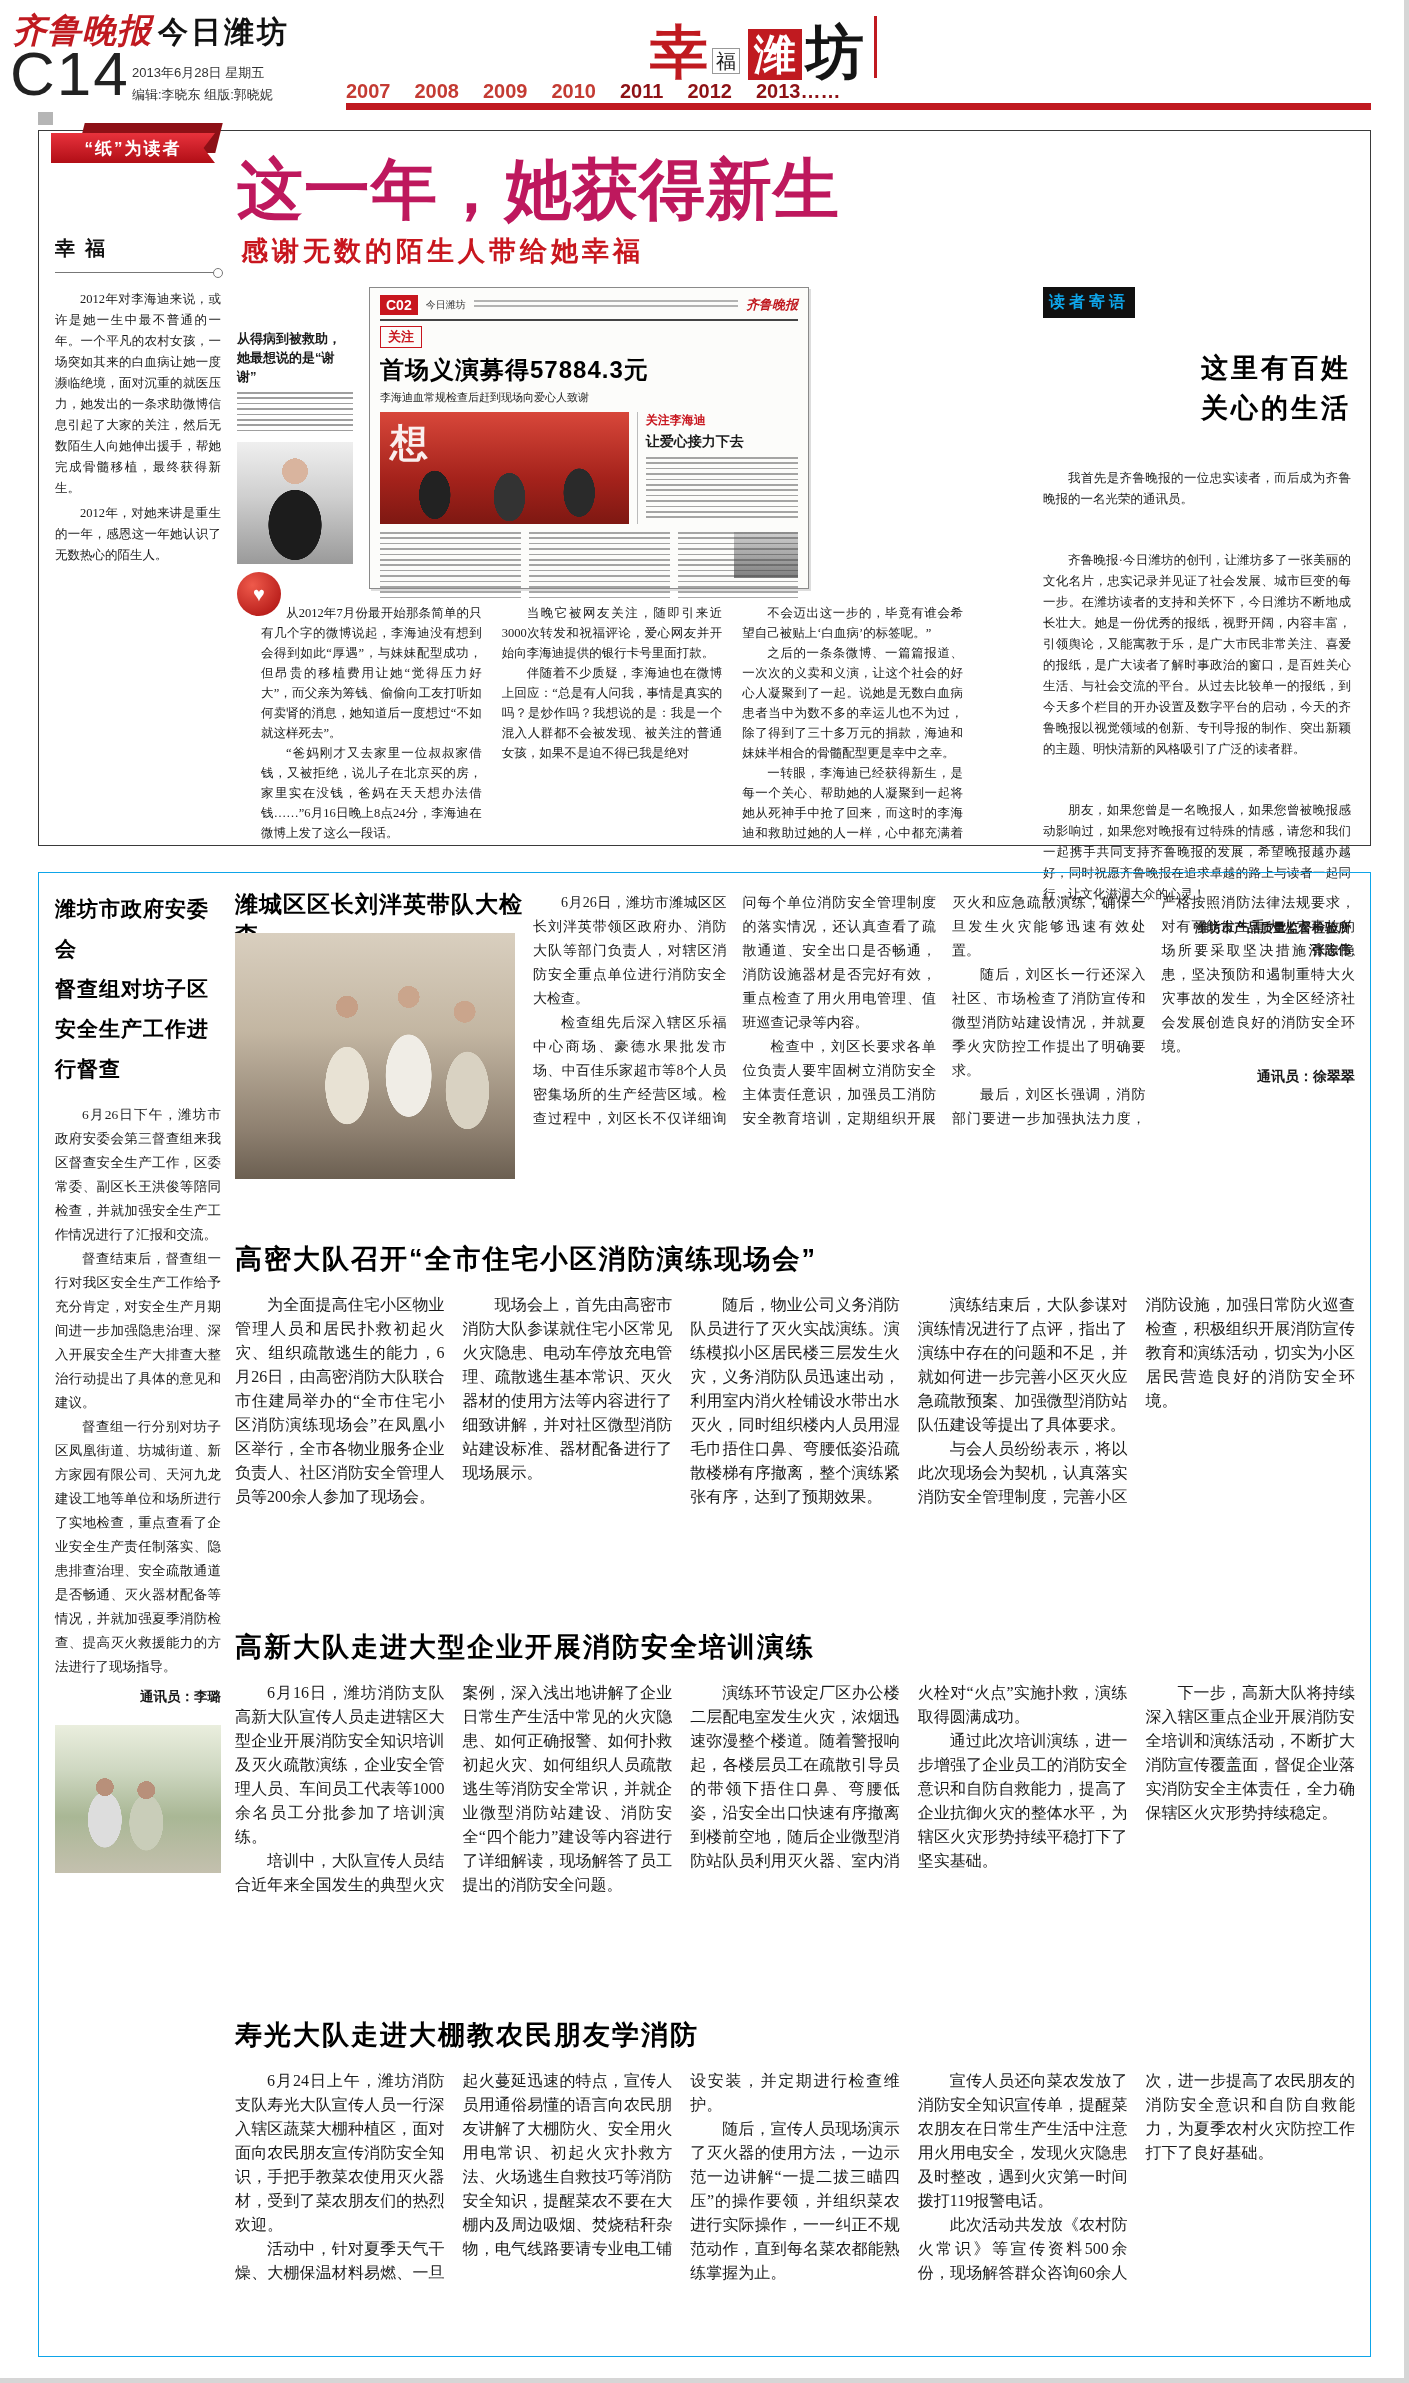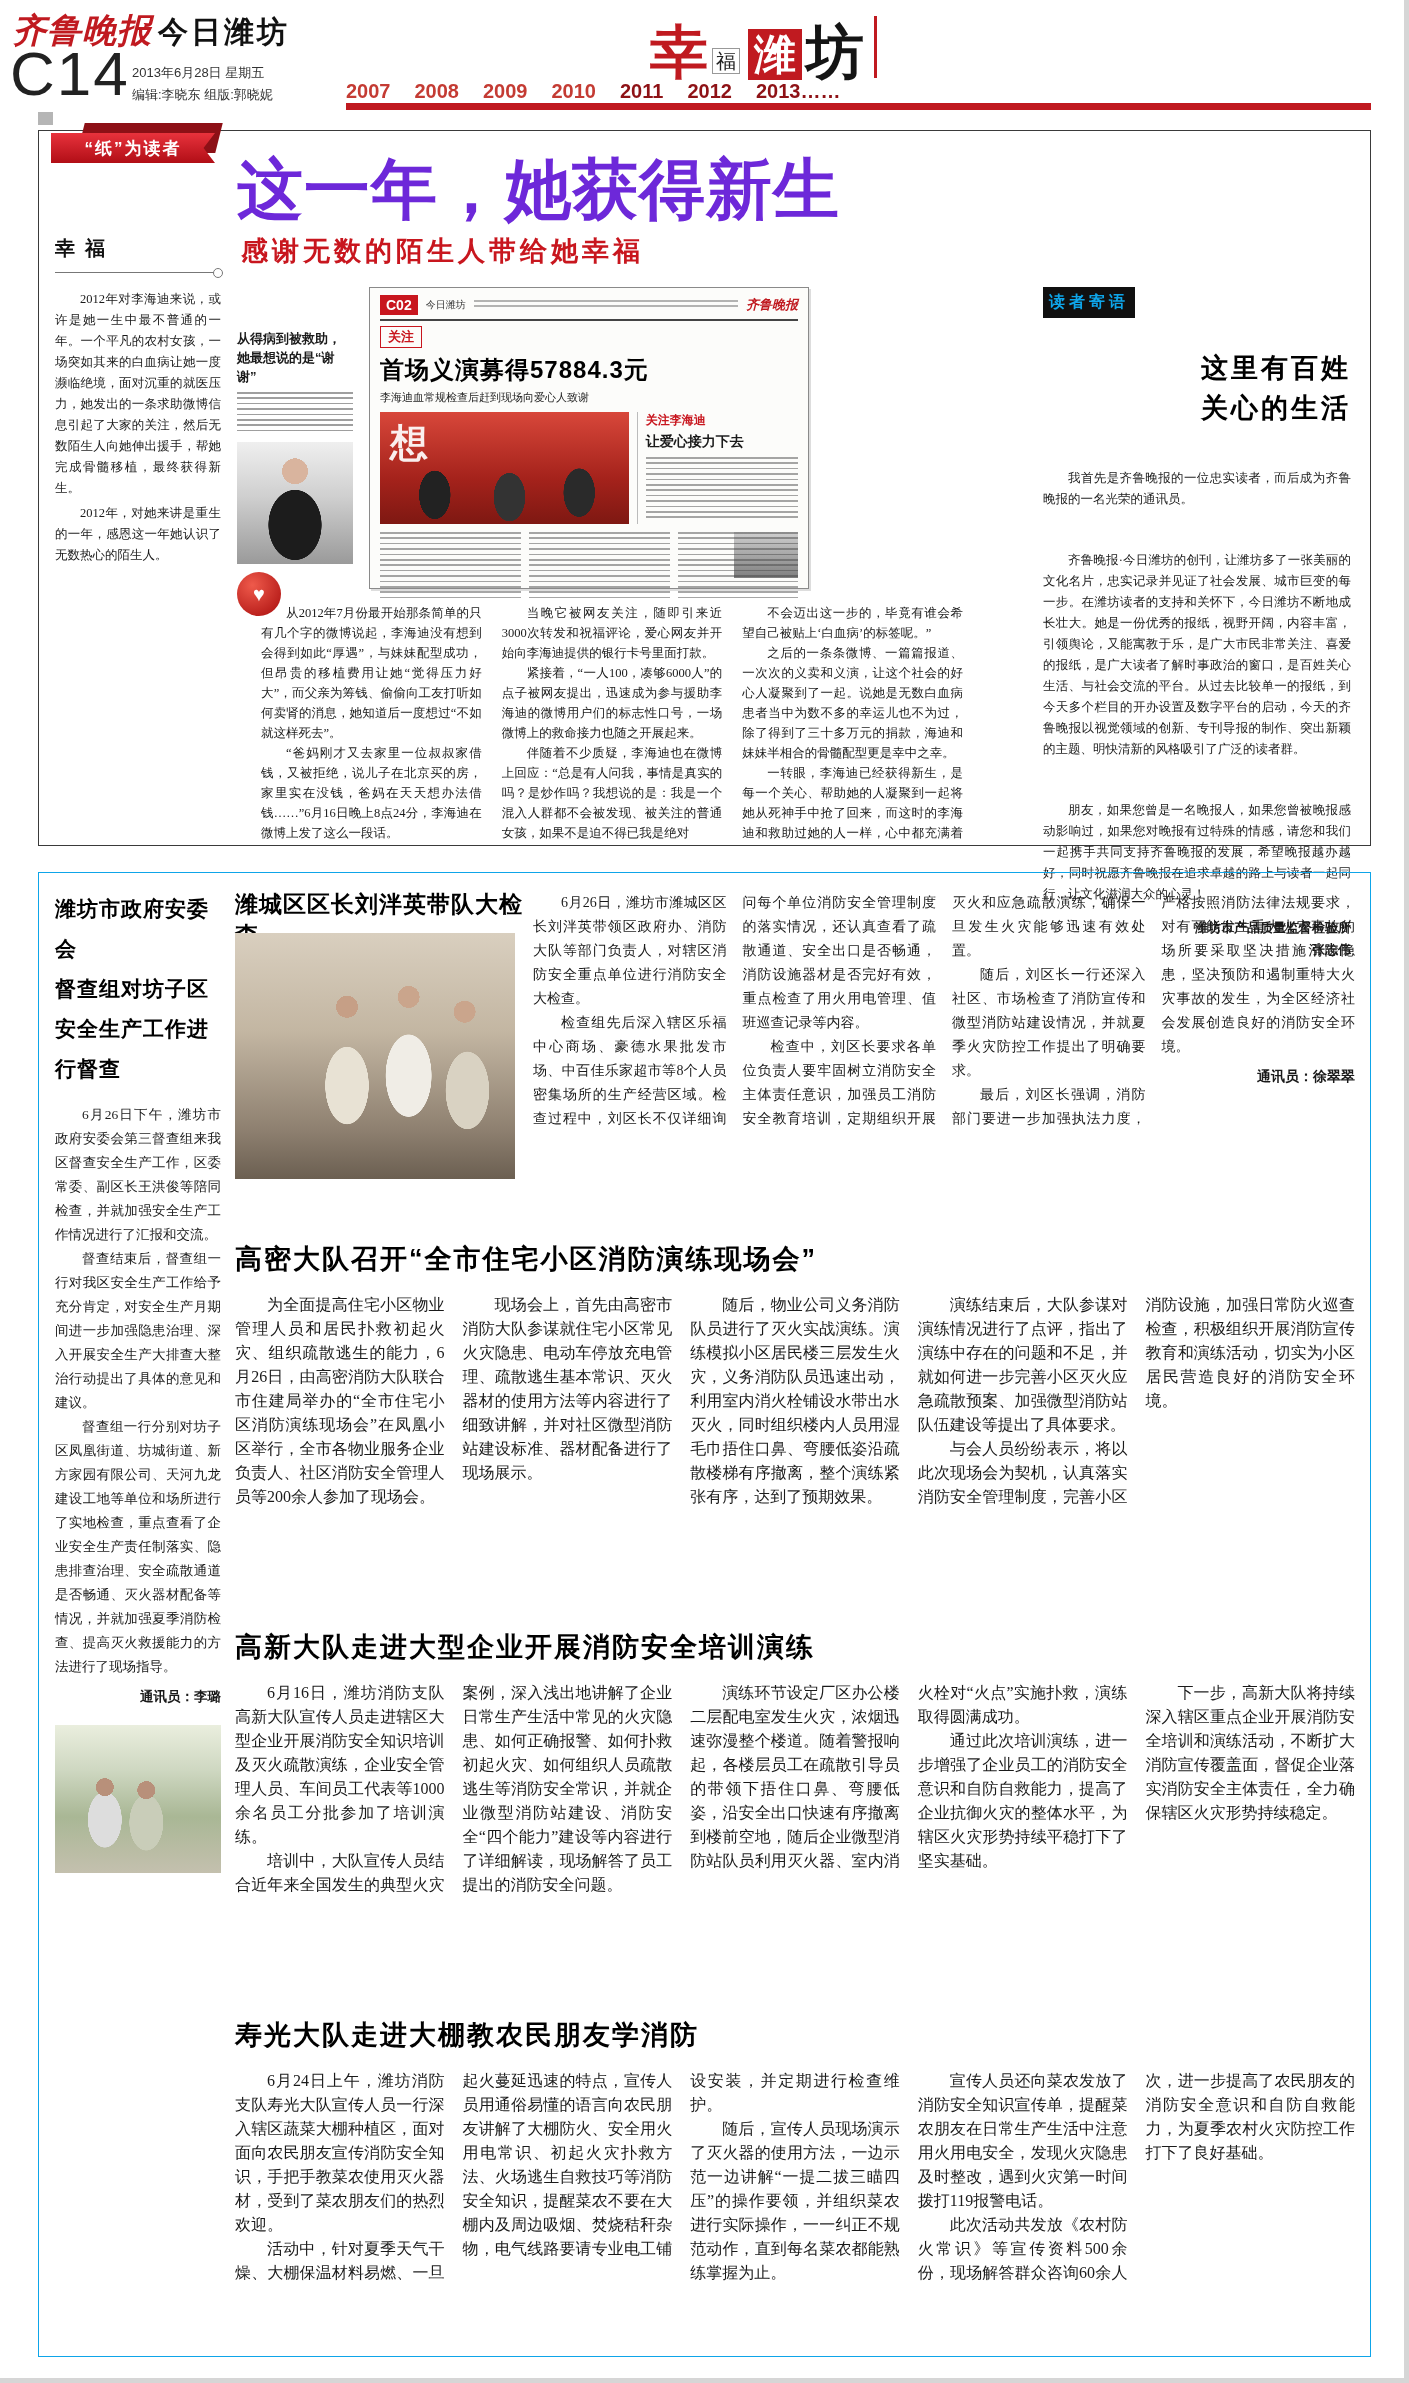--- a/index.html
+++ b/index.html
@@ -23,21 +23,21 @@
   .years { position:absolute; left:346px; top:80px; display:flex; gap:24px; font-size:20px; font-weight:bold; color:#c43b33; }
   .years span:nth-child(n+5) { color:#8e1216; font-weight:900; }
   .red-rule { position:absolute; left:346px; top:103px; width:1025px; height:7px; background:#c01a20; }
   .corner-square { position:absolute; left:38px; top:112px; width:15px; height:13px; background:#b5b5b5; }
 
   
   .feature { position:absolute; left:38px; top:130px; width:1333px; height:716px; border:1px solid #3a3a3a; }
   .ribbon-wrap { position:absolute; left:12px; top:-8px; width:190px; height:46px; z-index:3; }
   .ribbon-back { position:absolute; left:30px; top:0; width:138px; height:30px; background:#8d1016; transform:skewX(-14deg); }
   .ribbon-front { position:absolute; left:0; top:10px; width:164px; height:30px; background:linear-gradient(180deg,#e8323c,#b10e16); display:flex; align-items:center; justify-content:center; color:#fff; font-size:17px; font-weight:700; letter-spacing:2px; clip-path:polygon(0 0,100% 0,93% 50%,100% 100%,0 100%); }
-  .f-headline { position:absolute; left:198px; top:14px; font-size:66px; font-weight:900; color:#6d28d9; letter-spacing:1px; }
+  .f-headline { position:absolute; left:198px; top:14px; font-size:66px; font-weight:900; color:#be185d; letter-spacing:1px; }
   .f-sub { position:absolute; left:202px; top:102px; font-size:27px; color:#c8161e; letter-spacing:4px; font-weight:600; }
 
   .f-side { position:absolute; left:16px; top:104px; width:166px; }
   .f-side-title { font-size:20px; font-weight:bold; letter-spacing:10px; color:#111; }
   .f-side-rule { position:relative; margin:10px 0 16px; height:1px; background:#777; }
   .f-side-rule::after { content:""; position:absolute; right:-2px; top:-4px; width:8px; height:8px; border:1px solid #777; border-radius:50%; background:#fff; }
   .f-side-body { font-family:"Liberation Serif",serif; font-size:12.5px; line-height:21px; text-align:justify; }
   .f-side-body p { text-indent:2em; margin-bottom:4px; }
 
   .f-capstack { position:absolute; left:198px; top:198px; width:116px; }
@@ -217,21 +217,20 @@
       </div>
     </div>
 
     <div class="f-cols">
       <div class="f-col">
         <p>从2012年7月份最开始那条简单的只有几个字的微博说起，李海迪没有想到会得到如此“厚遇”，与妹妹配型成功，但昂贵的移植费用让她“觉得压力好大”，而父亲为筹钱、偷偷向工友打听如何卖肾的消息，她知道后一度想过“不如就这样死去”。</p>
         <p>“爸妈刚才又去家里一位叔叔家借钱，又被拒绝，说儿子在北京买的房，家里实在没钱，爸妈在天天想办法借钱……”6月16日晚上8点24分，李海迪在微博上发了这么一段话。</p>
       </div>
       <div class="f-col">
         <p>当晚它被网友关注，随即引来近3000次转发和祝福评论，爱心网友并开始向李海迪提供的银行卡号里面打款。</p>
-        <p>紧接着，“一人100，凑够6000人”的点子被网友提出，迅速成为参与援助李海迪的微博用户们的标志性口号，一场微博上的救命接力也随之开展起来。</p>
         <p>伴随着不少质疑，李海迪也在微博上回应：“总是有人问我，事情是真实的吗？是炒作吗？我想说的是：我是一个混入人群都不会被发现、被关注的普通女孩，如果不是迫不得已我是绝对</p>
       </div>
       <div class="f-col">
         <p>不会迈出这一步的，毕竟有谁会希望自己被贴上‘白血病’的标签呢。”</p>
         <p>之后的一条条微博、一篇篇报道、一次次的义卖和义演，让这个社会的好心人凝聚到了一起。说她是无数白血病患者当中为数不多的幸运儿也不为过，除了得到了三十多万元的捐款，海迪和妹妹半相合的骨髓配型更是幸中之幸。</p>
         <p>一转眼，李海迪已经获得新生，是每一个关心、帮助她的人凝聚到一起将她从死神手中抢了回来，而这时的李海迪和救助过她的人一样，心中都充满着幸福。</p>
       </div>
     </div>
 
     <div class="reader">

